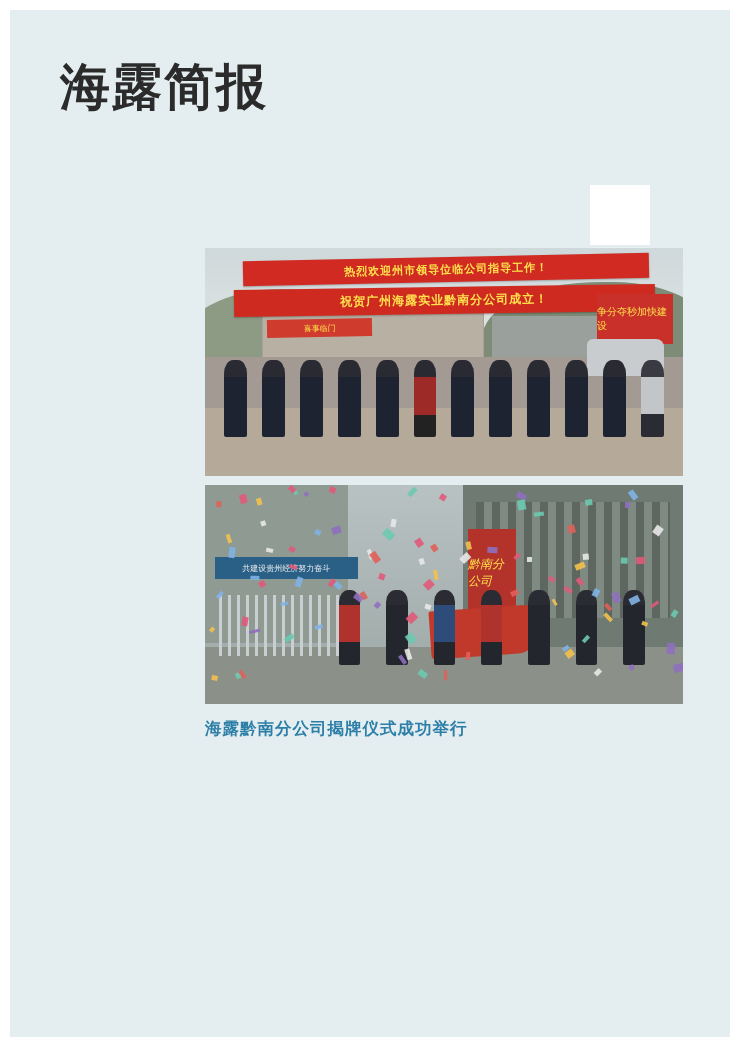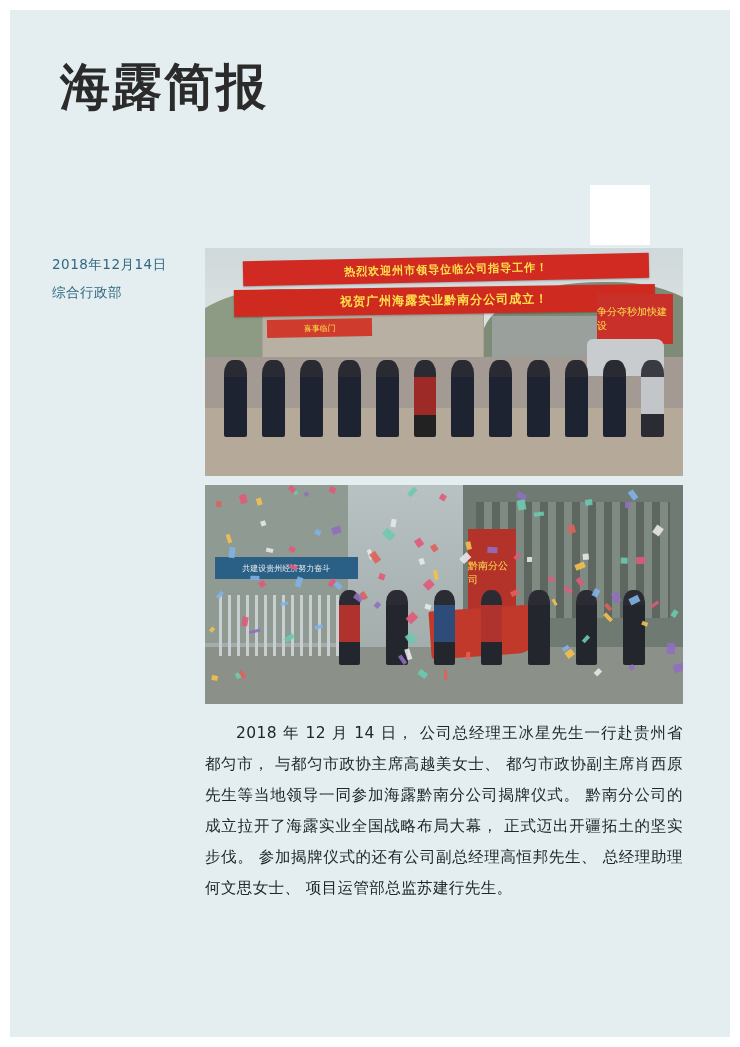--- a/index.html
+++ b/index.html
@@ -206,22 +206,22 @@
     position: absolute; left: 0; top: 0; width: 30%; height: 72%;
     background: #8f9a93;
   }
   .p2-banner {
     position: absolute; left: 2%; top: 33%; width: 30%; height: 10%;
     background: #2a5f86; color: #f2f2f2; font-size: 8px;
     display: flex; align-items: center; justify-content: center;
   }
   .p2-redsign {
     position: absolute; left: 55%; top: 20%; width: 10%; height: 40%;
-    background: #b3332b; color: #ffe14c; font-size: 10px;
-    display: flex; align-items: center; justify-content: center;
+    background: #b3332b; color: #ffe14c; font-size: 12px;
+    display: flex; align-items: center; justify-content: center; font-style: italic;
   }
   .p2-ground {
     position: absolute; left: 0; bottom: 0; width: 100%; height: 26%;
     background: #8b9089;
   }
   .p2-fence {
     position: absolute; left: 3%; top: 50%; width: 30%; height: 28%;
     background: repeating-linear-gradient(90deg, #c9ced0 0 3px, rgba(0,0,0,0) 3px 9px);
   }
   .p2-cloth {
@@ -718,24 +718,20 @@
           <i></i>
           <i></i>
           <i></i>
           <i style="background: transparent;"></i>
           <i style="background: transparent;"></i>
           <i></i>
           <i style="background: transparent;"></i>
         </div>
     </div>
 
-    <div class="meta">
-      <div class="meta-date">2018年12月14日</div>
-      <div class="meta-dept">综合行政部</div>
-    </div>
 
     <div class="photo" id="photo-one">
       <div class="p1-sky"></div>
       <div class="p1-hillL"></div>
       <div class="p1-hillR"></div>
       <div class="p1-bldg"></div>
       <div class="p1-gate"></div>
       <div class="p1-road"></div>
       <div class="p1-ground"></div>
       <div class="p1-banner1">热烈欢迎州市领导位临公司指导工作！</div>
@@ -865,17 +861,17 @@
           <i style="left: 42%; top: 74.9%; background: rgb(232, 232, 232); transform: rotate(162deg); width: 4.9px; height: 10.7px;"></i>
           <i style="left: 7.5%; top: 84.6%; background: rgb(224, 96, 90); transform: rotate(143deg); width: 3.5px; height: 8.9px;"></i>
           <i style="left: 72.2%; top: 41.7%; background: rgb(224, 90, 122); transform: rotate(125deg); width: 3.7px; height: 6.5px;"></i>
           <i style="left: 23.4%; top: 62.8%; background: rgb(127, 178, 229); transform: rotate(73deg); width: 3.7px; height: 7.6px;"></i>
           <i style="left: 49.9%; top: 84.7%; background: rgb(224, 96, 90); transform: rotate(178deg); width: 3.1px; height: 10.2px;"></i>
           <i style="left: 90.4%; top: 32.4%; background: rgb(224, 90, 122); transform: rotate(87deg); width: 7.1px; height: 9.1px;"></i>
         </div>
     </div>
 
     <div class="article">
-      <p class="article-body">2018 年 12 月 14 日， 公司总经理王冰星先生一行赴贵州省都匀市， 与都匀市政协主席高越美女士、 都匀市政协副主席肖西原先生等当地领导一同参加海露黔南分公司揭牌仪式。 黔南分公司的成立拉开了海露实业全国战略布局大幕， 正式迈出开疆拓土的坚实步伐。 参加揭牌仪式的还有公司副总经理高恒邦先生、 总经理助理何文思女士、 项目运管部总监苏建行先生。</p>
+      <h2 class="article-title">海露黔南分公司揭牌仪式成功举行</h2>
     </div>
 
   </div>
 </div>
 
 </body></html>

